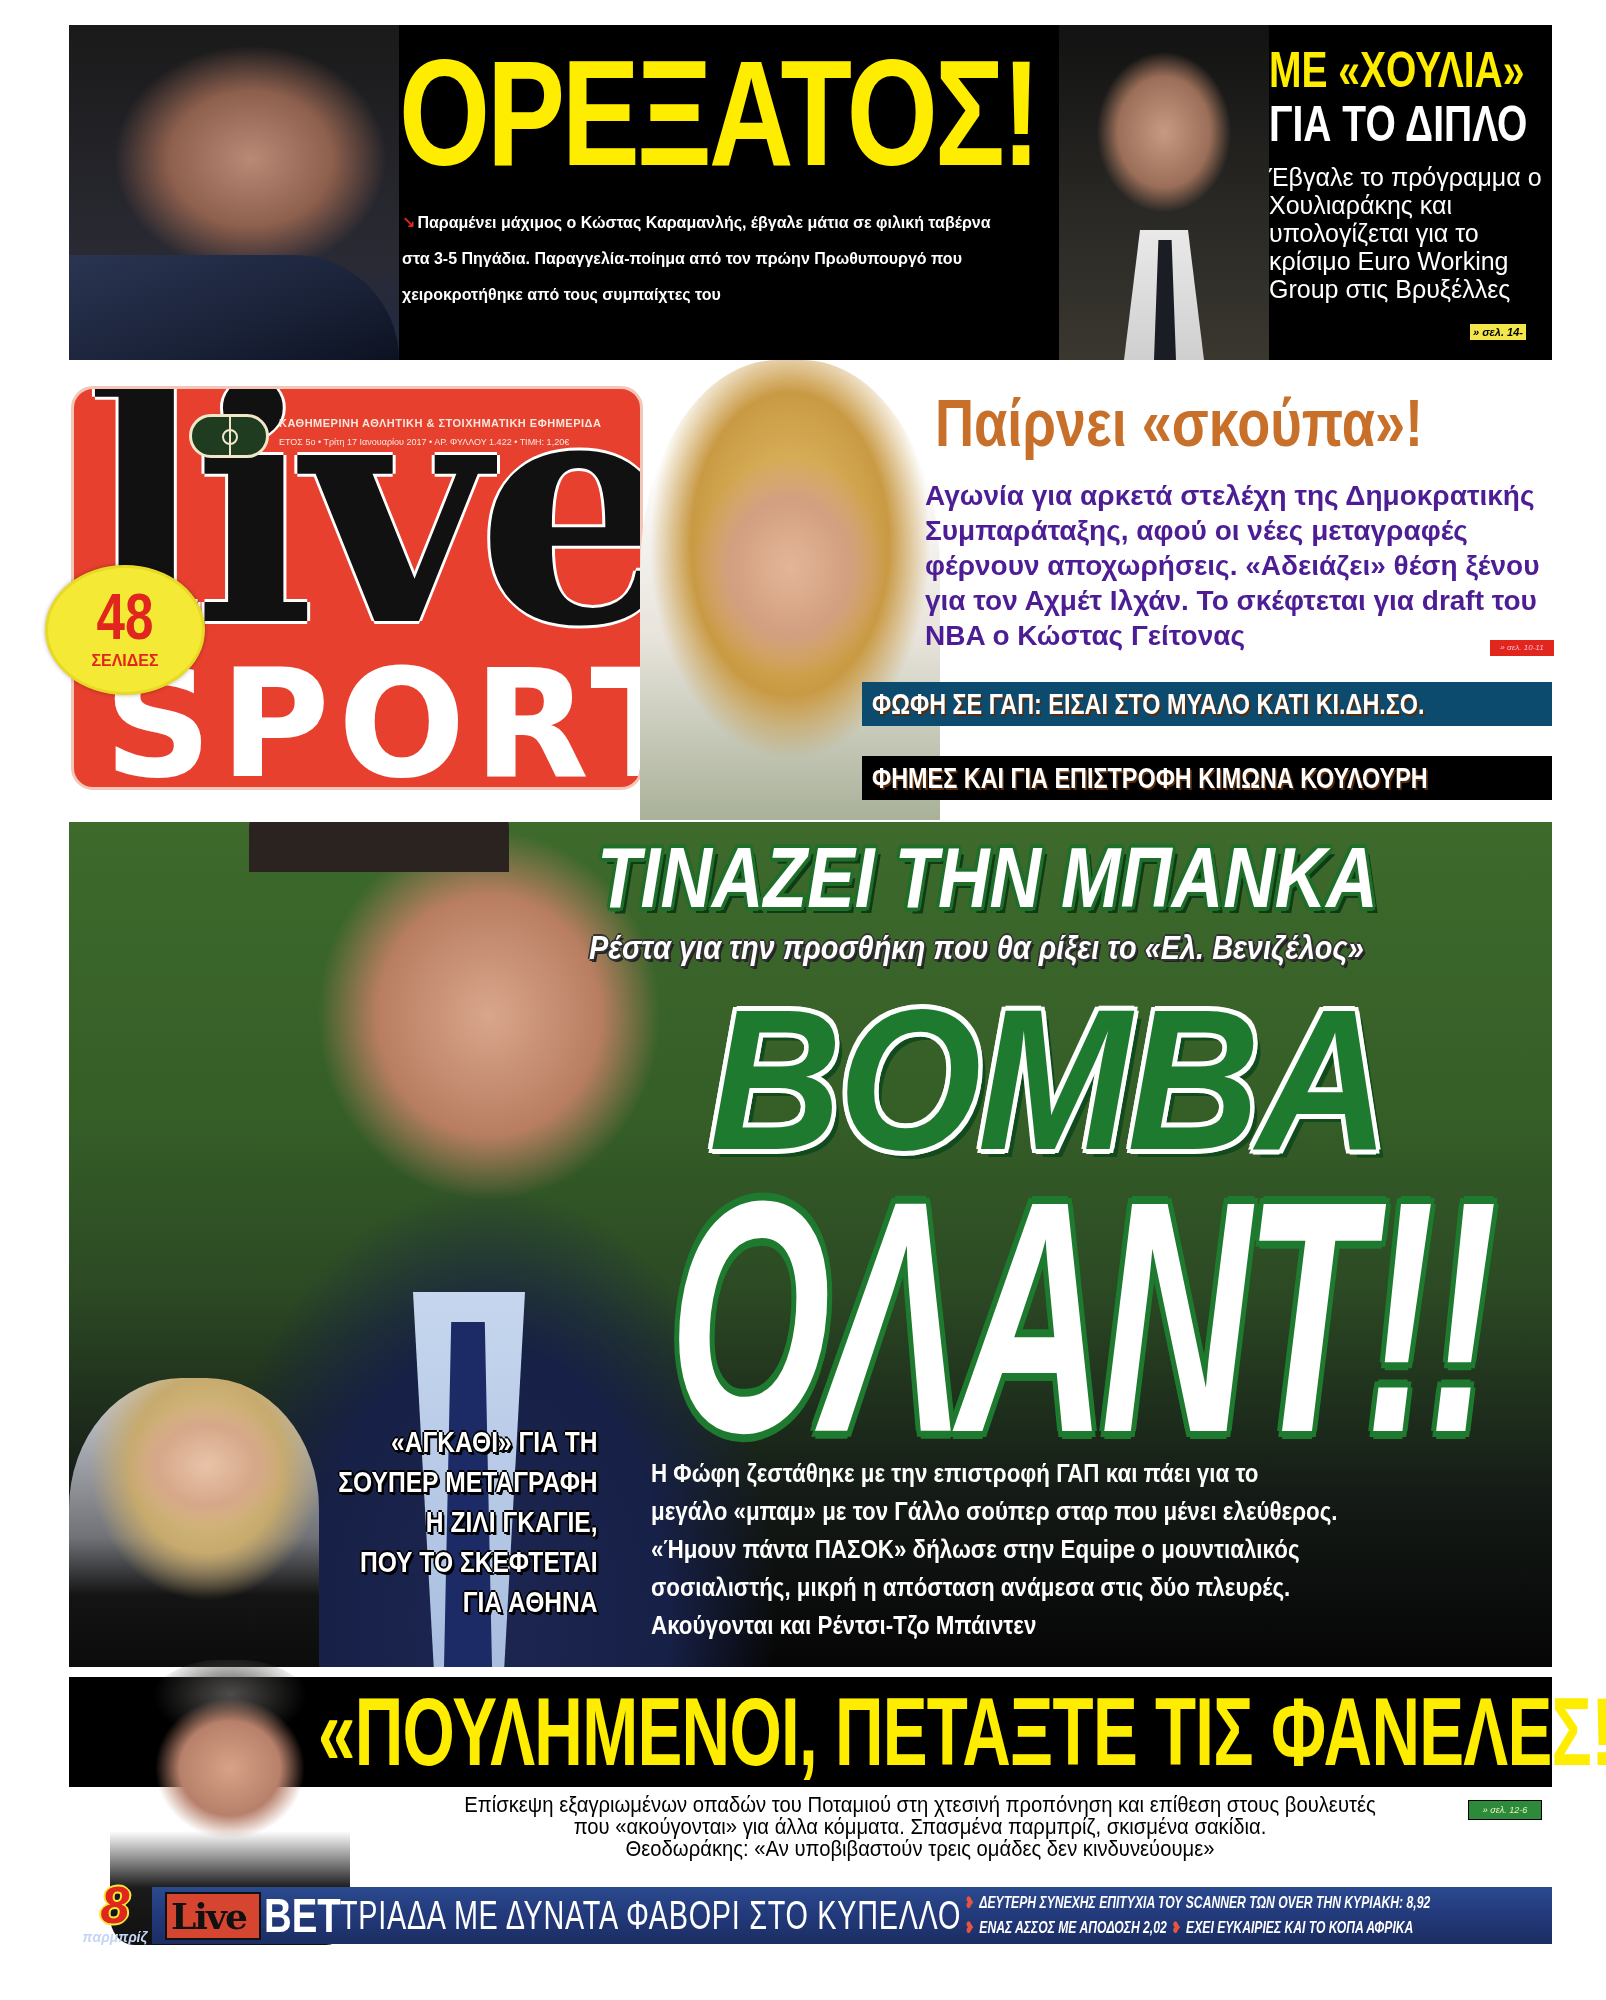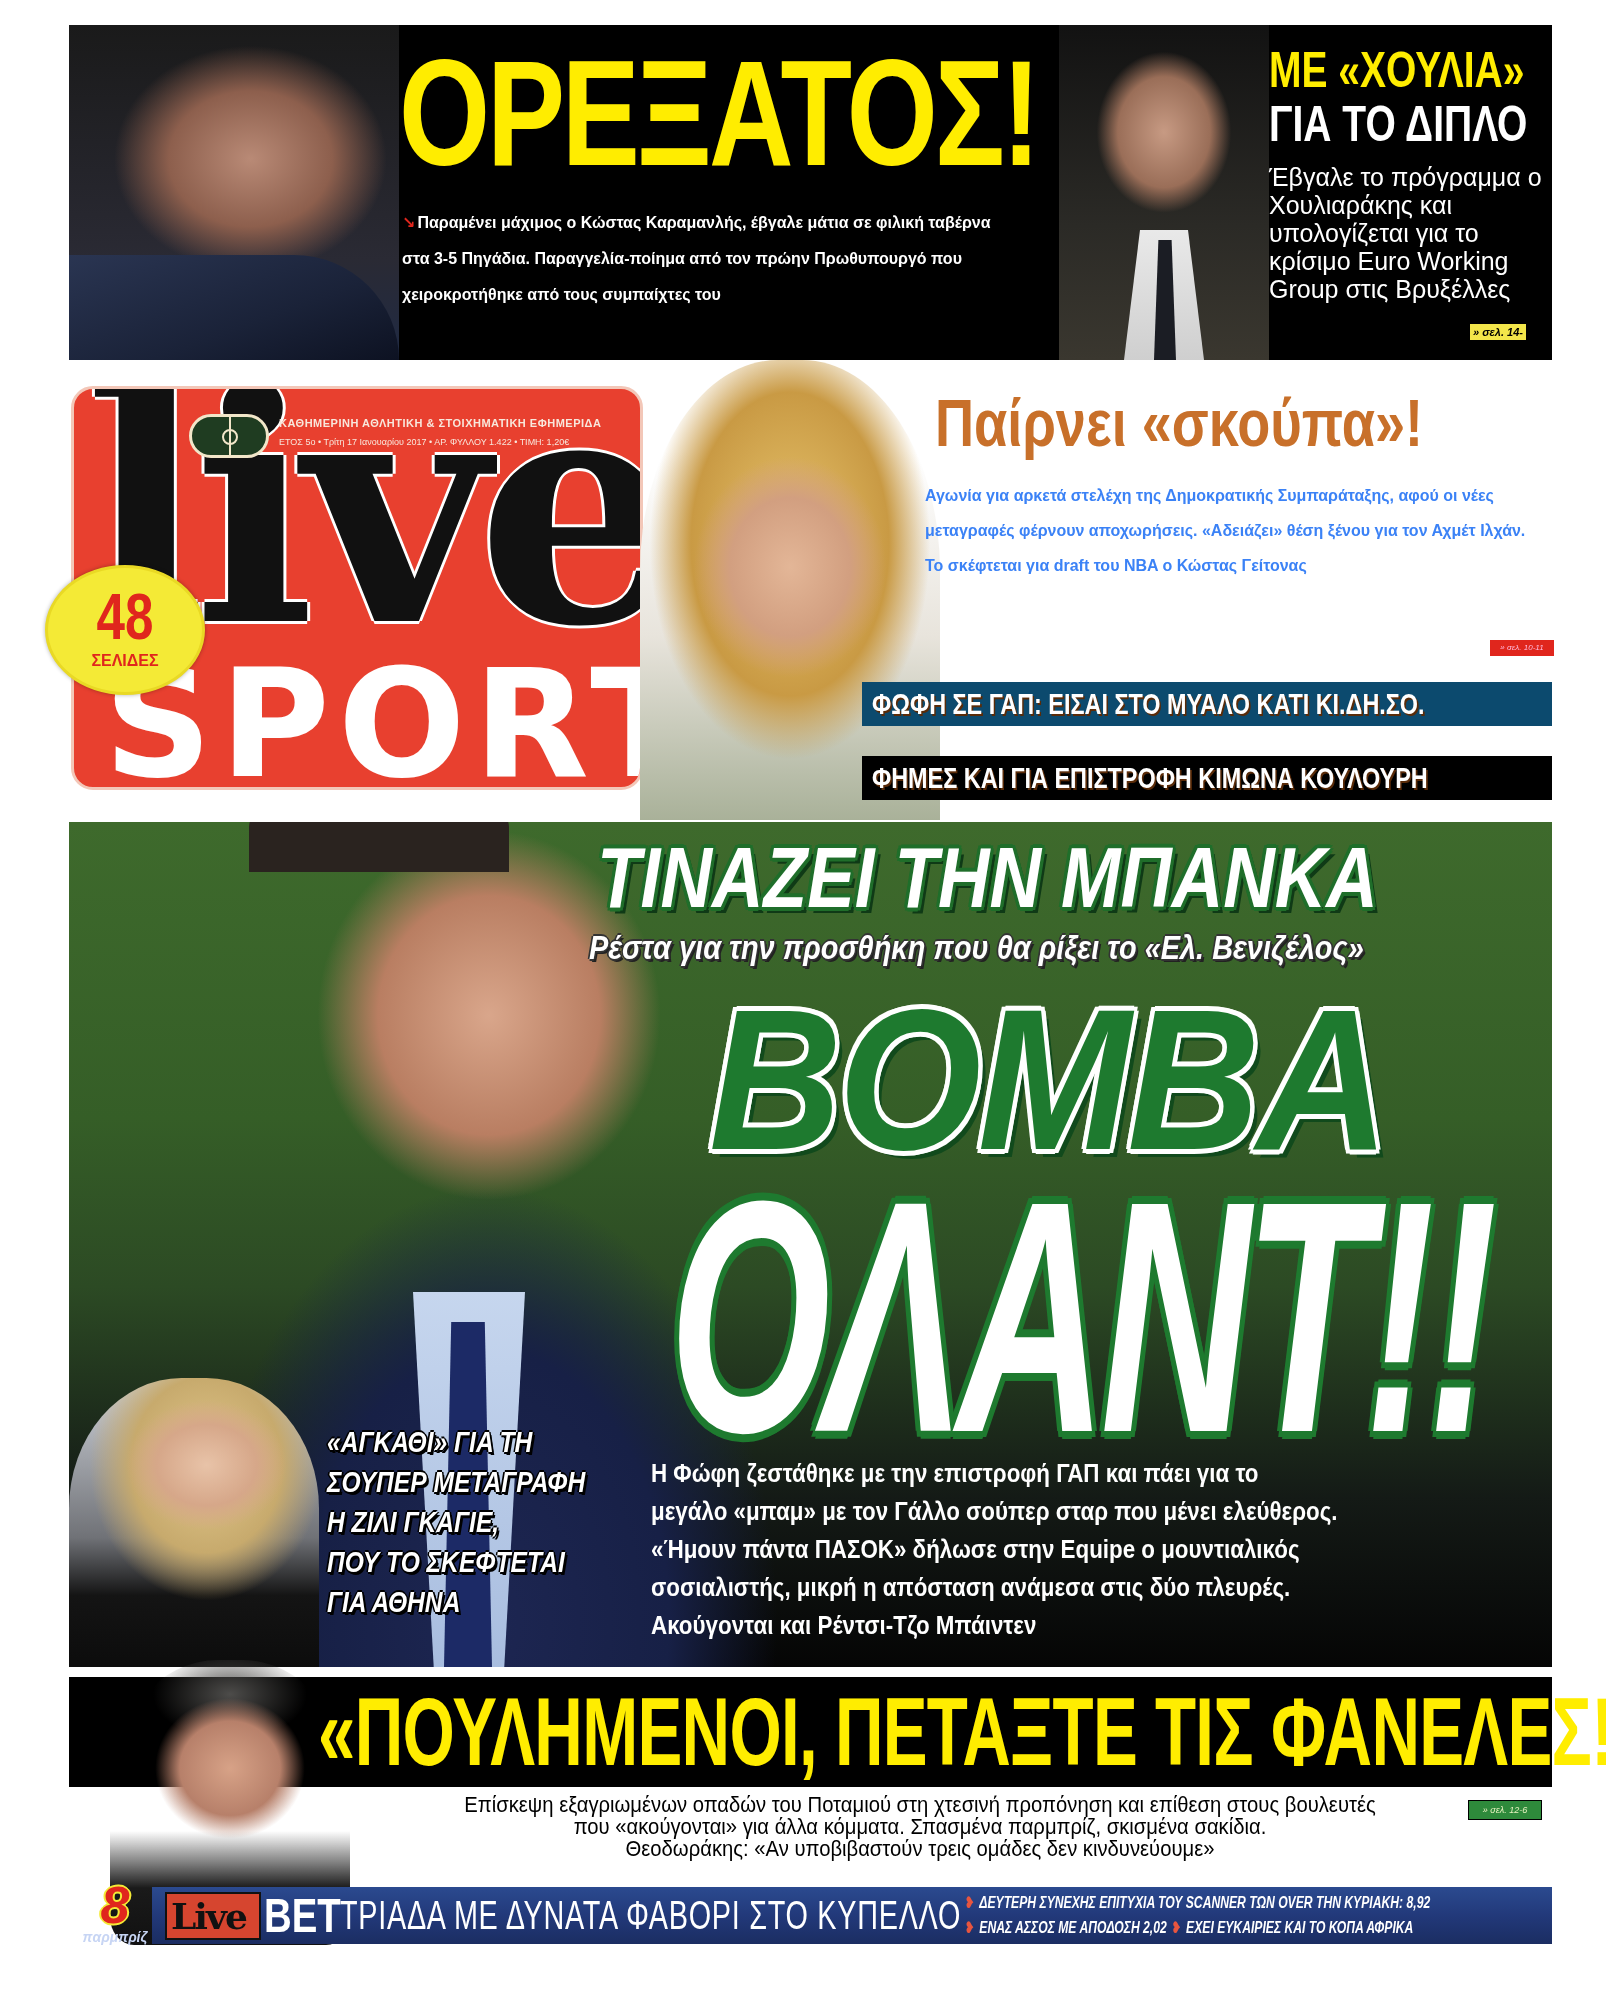--- a/index.html
+++ b/index.html
@@ -53,21 +53,21 @@
   #pages-badge-label { display: block; font-size: 16px; line-height: 18px; color: #e0261d; font-weight: 700; }
 
   
   #fofi-photo { left: 640px; top: 360px; width: 300px; height: 460px;
     background: radial-gradient(ellipse 40% 30% at 50% 45%, #e3b697 0%, #d29f80 50%, rgba(0,0,0,0) 80%),
                 radial-gradient(ellipse 55% 55% at 50% 40%, #e7c46d 0%, #c99a44 60%, rgba(255,255,255,0) 85%),
                 linear-gradient(180deg, #fff 0%, #fff 20%, #e8e4dc 60%, #a9b199 100%);
     border-radius: 46% 46% 0 0; }
   #fofi-headline { left: 935px; top: 388px; font-size: 66px; line-height: 70px; color: #c8702a; white-space: nowrap;
     transform: scaleX(0.82); transform-origin: left top; }
-  #fofi-body { left: 925px; top: 478px; width: 620px; font-size: 16px; line-height: 35px; color: #3b82f6; font-weight: 700; }
+  #fofi-body { left: 925px; top: 478px; width: 620px; font-size: 28px; line-height: 35px; color: #4c1d95; font-weight: 700; }
   #fofi-ref { left: 1490px; top: 640px; width: 64px; height: 16px; background: #e0261d; color: #fbd; font-size: 8px; line-height: 16px; text-align: center; font-style: italic; }
   #fofi-bar-orange { left: 862px; top: 682px; width: 690px; height: 44px; background: #0c4a6e; }
   #fofi-bar-black { left: 862px; top: 748px; width: 690px; height: 44px; background: #000; margin-top: 8px; }
   .bar-text { position: absolute; left: 10px; top: 0; font-size: 30px; line-height: 44px; color: #fff; white-space: nowrap;
     transform: scaleX(0.78); transform-origin: left center; font-weight: 700; text-shadow: 2px 2px 0 #5a2b08; }
 
   
   #main-section { left: 69px; top: 822px; width: 1483px; height: 845px; overflow: hidden;
     background: linear-gradient(180deg, #3e6a2c 0%, #355e27 35%, #2c4a24 55%, #141a16 80%, #050505 100%); }
   #hollande-photo { left: 60px; top: -60px; width: 720px; height: 905px;
@@ -87,22 +87,22 @@
     text-shadow: 4px 0 #1f6e2a, -4px 0 #1f6e2a, 0 4px #1f6e2a, 0 -4px #1f6e2a, 3px 3px #1f6e2a, -3px -3px #1f6e2a, 3px -3px #1f6e2a, -3px 3px #1f6e2a, 6px 6px 0 #0f3a16; }
   #subhead-resta { left: 520px; top: 105px; font-size: 34px; line-height: 40px; color: #fff; font-style: italic; white-space: nowrap;
     transform: scaleX(0.85); transform-origin: left top;
     text-shadow: 2px 0 #333, -2px 0 #333, 0 2px #333, 0 -2px #333, 3px 3px 0 #222; }
   #headline-bomba { left: 640px; top: 155px; font-size: 200px; line-height: 205px; color: #1e7a2f; font-style: italic; white-space: nowrap;
     transform: scaleX(0.92); transform-origin: left top; letter-spacing: -4px;
     text-shadow: 5px 0 #fff, -5px 0 #fff, 0 5px #fff, 0 -5px #fff, 4px 4px #fff, -4px -4px #fff, 4px -4px #fff, -4px 4px #fff, 8px 8px 0 #114a1c; }
   #headline-olant { left: 600px; top: 330px; font-size: 330px; line-height: 330px; color: #fff; font-style: italic; white-space: nowrap;
     transform: scaleX(0.63); transform-origin: left top; letter-spacing: -10px;
     text-shadow: 8px 0 #1e7a2f, -8px 0 #1e7a2f, 0 8px #1e7a2f, 0 -8px #1e7a2f, 6px 6px #1e7a2f, -6px -6px #1e7a2f, 6px -6px #1e7a2f, -6px 6px #1e7a2f; }
-  #gayet-caption { left: 258px; top: 600px; width: 330px; font-size: 30px; line-height: 40px; color: #fff; font-style: italic;
-    text-shadow: 2px 0 #000, -2px 0 #000, 0 2px #000, 0 -2px #000, 3px 3px 0 #000; }
+  #gayet-caption { left: 258px; top: 600px; width: 330px; font-size: 30px; line-height: 40px; color: #fff; 
+    text-shadow: 2px 0 #000, -2px 0 #000, 0 2px #000, 0 -2px #000, 3px 3px 0 #000; text-align: right; }
   #gayet-caption div { transform: scaleX(0.82); transform-origin: left top; white-space: nowrap; }
   #main-body { left: 582px; top: 632px; width: 900px; font-size: 26px; line-height: 38px; color: #fff; font-weight: 700; }
   #main-body div { white-space: nowrap; transform: scaleX(0.86); transform-origin: left top; }
 
   
   #potami-bar { left: 69px; top: 1677px; width: 1483px; height: 110px; background: #000; }
   #theodorakis-photo { left: 110px; top: 1660px; width: 240px; height: 285px;
     background: radial-gradient(ellipse 38% 30% at 50% 38%, #d7a287 0%, #b7806a 55%, rgba(0,0,0,0) 82%),
                 radial-gradient(ellipse 40% 20% at 50% 12%, #4d4c4a 0%, rgba(0,0,0,0) 80%),
                 linear-gradient(180deg, rgba(0,0,0,0) 0%, rgba(0,0,0,0) 60%, #1a1a1a 80%, #111 100%);

